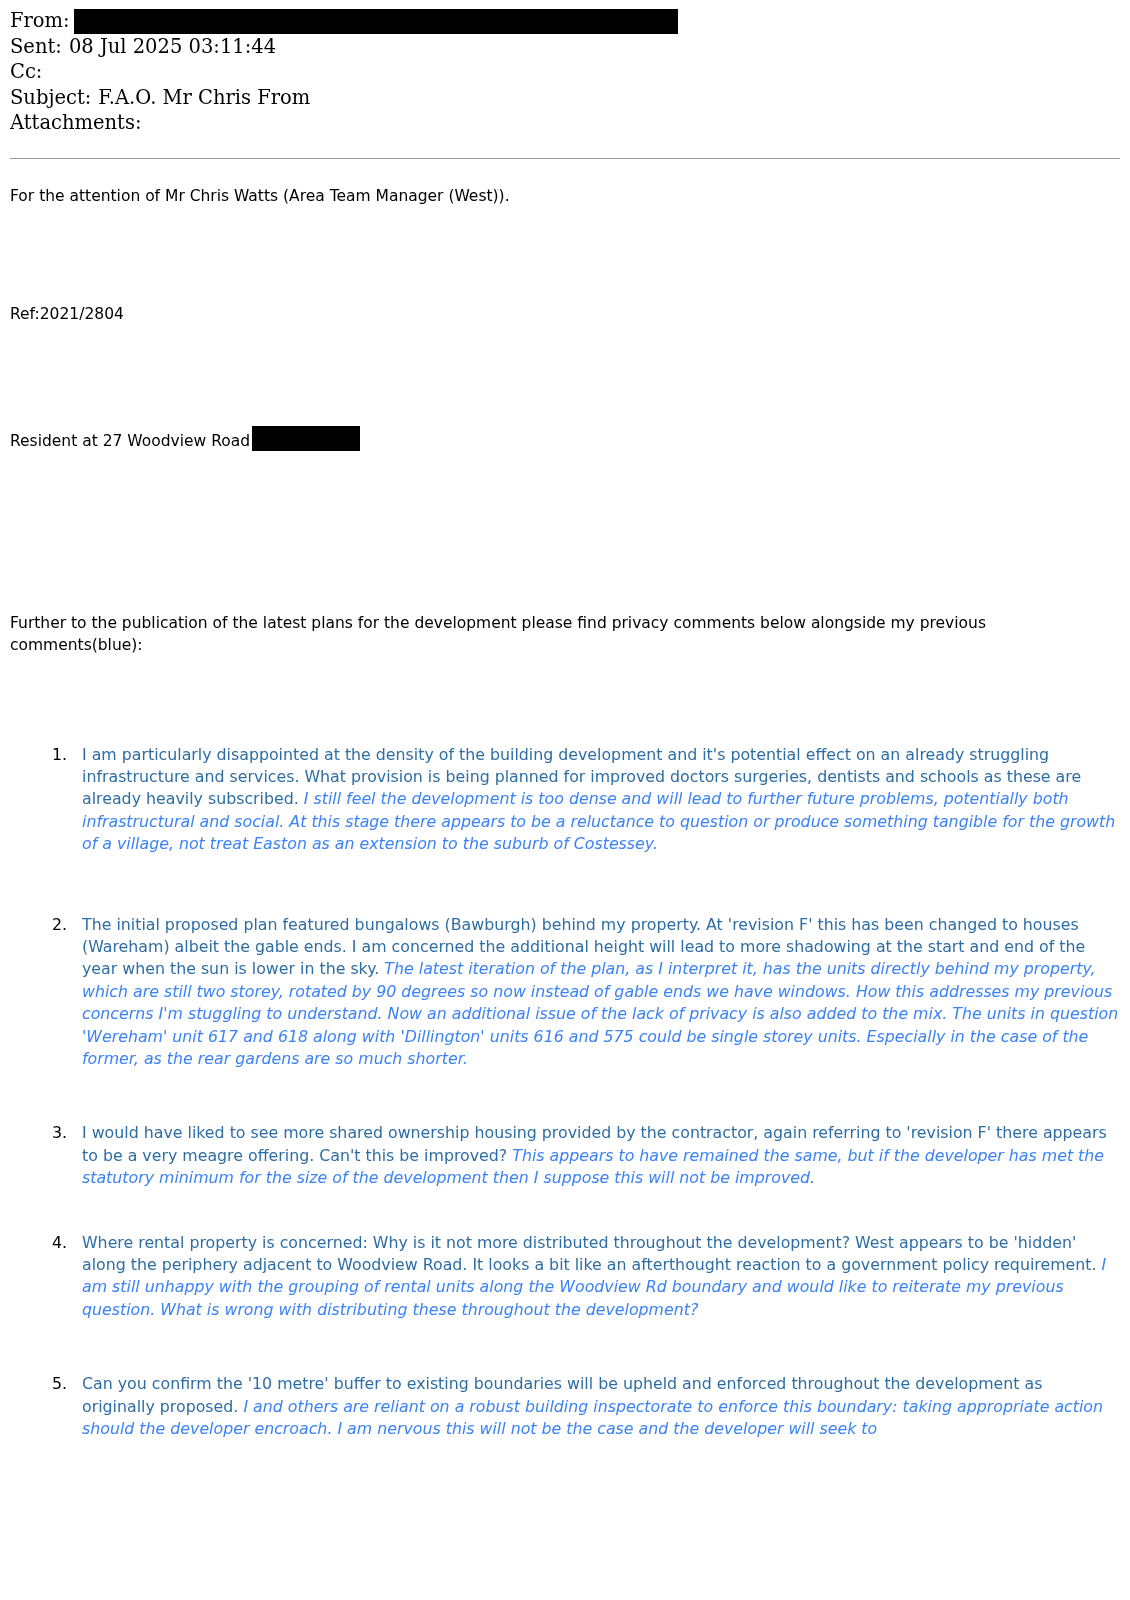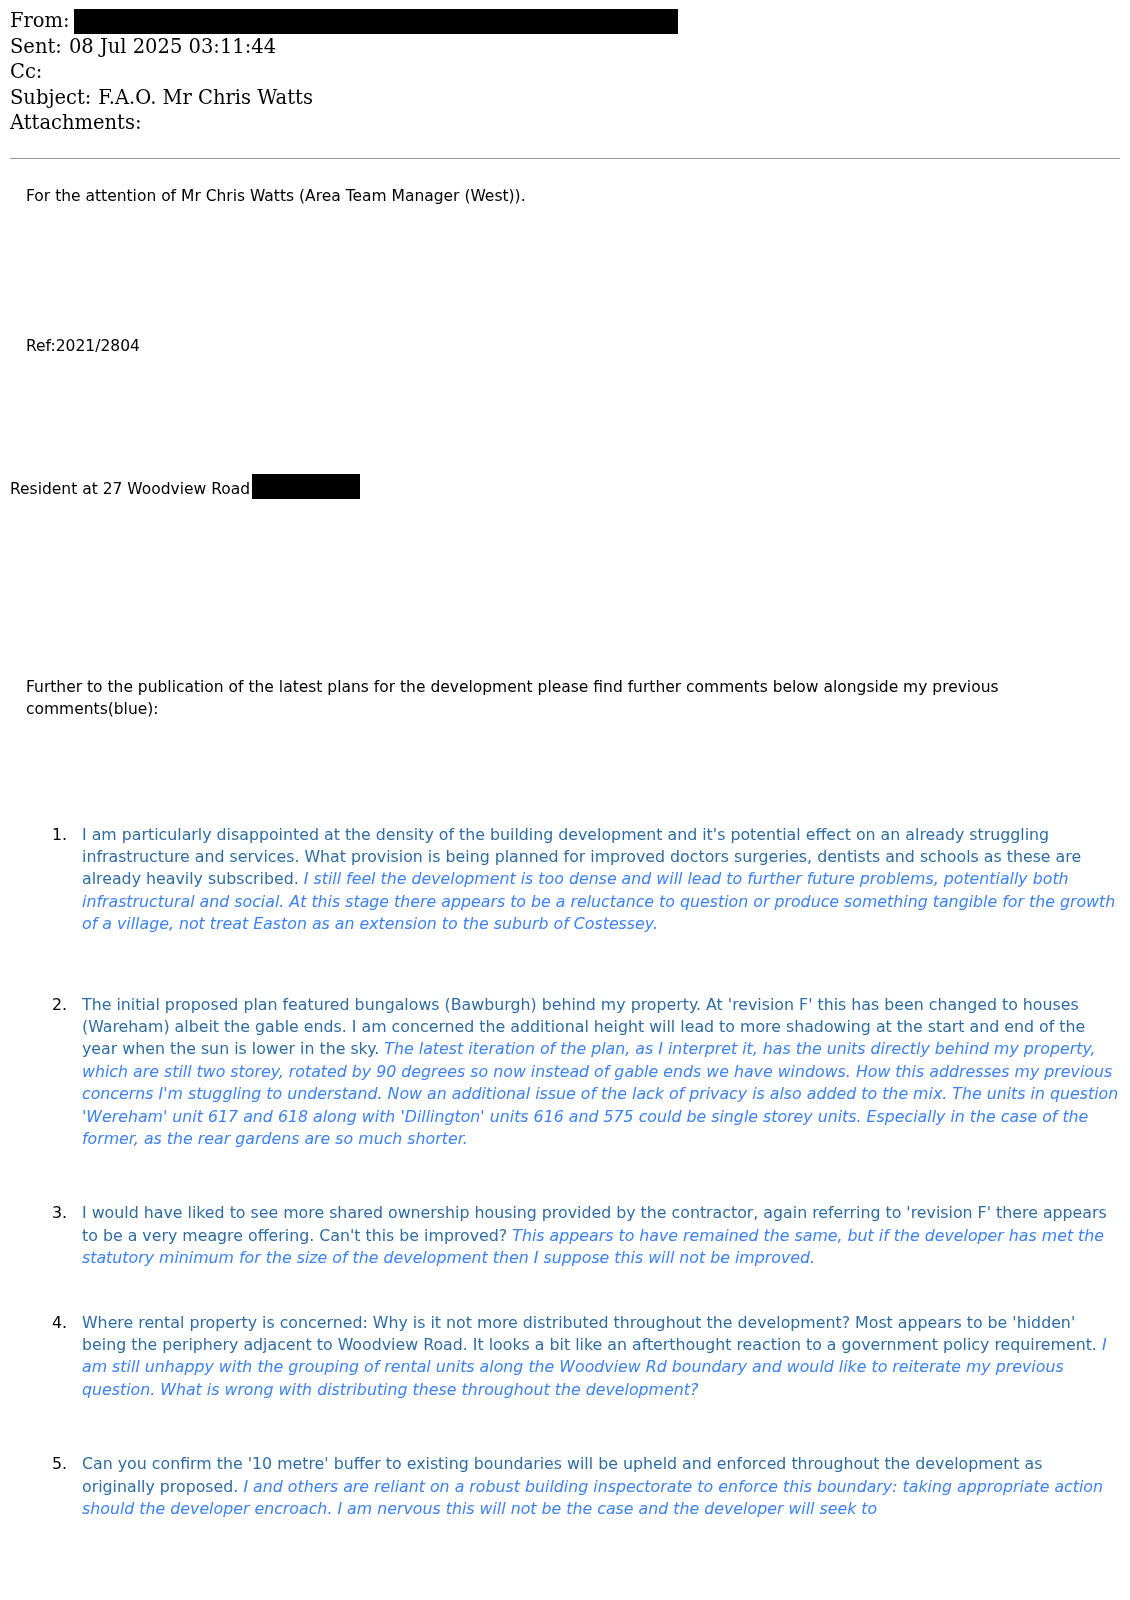--- a/index.html
+++ b/index.html
@@ -56,21 +56,21 @@
     margin: 22px 0 0 0;
     width: 1110px;
   }
   
   .body-wrap {
     margin-top: 26px;
     font-size: 15.5px;
     line-height: 22px;
   }
   .para {
-    margin: 16px;
+    margin: 0;
   }
   .spacer-lg { height: 96px; }
   .spacer-xl { height: 160px; }
   .redact-inline {
     width: 108px;
     height: 25px;
     margin-left: 2px;
     position: relative;
     top: 5px;
   }
@@ -132,21 +132,21 @@
     </div>
 
 
     <div class="hdr-row">
       <span class="hdr-label">Cc:</span>
       <span class="hdr-value" style="margin-left:7px"></span>
     </div>
 
     <div class="hdr-row">
       <span class="hdr-label">Subject:</span>
-      <span class="hdr-value" style="margin-left:7px">F.A.O. Mr Chris Watts</span>
+      <span class="hdr-value" style="margin-left:7px">F.A.O. Mr Chris From</span>
     </div>
 
     <div class="hdr-row">
       <span class="hdr-label">Attachments:</span>
       <span class="hdr-value" style="margin-left:7px"></span>
     </div>
 
   </div>
 
   <hr class="hr">
@@ -161,21 +161,21 @@
 
     <div class="spacer-lg"></div>
 
     <div class="resident-line">
       <span>Resident at 27 Woodview Road</span>
       <span class="redacted redact-inline"></span>
     </div>
 
     <div class="spacer-xl"></div>
 
-    <p class="para">Further to the publication of the latest plans for the development please find further comments below alongside my previous comments(blue):</p>
+    <p class="para">Further to the publication of the latest plans for the development please find privacy comments below alongside my previous comments(blue):</p>
 
     <div class="list-top-gap"></div>
 
     <ol class="comments">
 
       <li class="li-gap-1">
         <span class="blue">I am particularly disappointed at the density of the building development and it's potential effect on an already struggling infrastructure and services. What provision is being planned for improved doctors surgeries, dentists and schools as these are already heavily subscribed.</span>
         <span class="ital"> <span>I still feel the development is too dense and will lead to further future problems, potentially both infrastructural and social. At this stage there appears to be a reluctance to question or produce something tangible for the growth of a village, not treat Easton as an extension to the suburb of Costessey.</span></span>
       </li>
 
@@ -183,21 +183,21 @@
         <span class="blue">The initial proposed plan featured bungalows (Bawburgh) behind my property. At 'revision F' this has been changed to houses (Wareham) albeit the gable ends. I am concerned the additional height will lead to more shadowing at the start and end of the year when the sun is lower in the sky.</span>
         <span class="ital"> <span>The latest iteration of the plan, as I interpret it, has the units directly behind my property, which are still two storey, rotated by 90 degrees so now instead of gable ends we have windows. How this addresses my previous concerns I'm stuggling to understand. Now an additional issue of the lack of privacy is also added to the mix. The units in question 'Wereham' unit 617 and 618 along with 'Dillington' units 616 and 575 could be single storey units. Especially in the case of the former, as the rear gardens are so much shorter.</span></span>
       </li>
 
       <li class="li-gap-3">
         <span class="blue">I would have liked to see more shared ownership housing provided by the contractor, again referring to 'revision F' there appears to be a very meagre offering. Can't this be improved?</span>
         <span class="ital"> <span>This appears to have remained the same, but if the developer has met the statutory minimum for the size of the development then I suppose this will not be improved.</span></span>
       </li>
 
       <li class="li-gap-4">
-        <span class="blue">Where rental property is concerned: Why is it not more distributed throughout the development? Most appears to be 'hidden' being the periphery adjacent to Woodview Road. It looks a bit like an afterthought reaction to a government policy requirement.</span>
+        <span class="blue">Where rental property is concerned: Why is it not more distributed throughout the development? West appears to be 'hidden' along the periphery adjacent to Woodview Road. It looks a bit like an afterthought reaction to a government policy requirement.</span>
         <span class="ital"> <span>I am still unhappy with the grouping of rental units along the Woodview Rd boundary and would like to reiterate my previous question. What is wrong with distributing these throughout the development?</span></span>
       </li>
 
       <li>
         <span class="blue">Can you confirm the '10 metre' buffer to existing boundaries will be upheld and enforced throughout the development as originally proposed.</span>
         <span class="ital"> <span>I and others are reliant on a robust building inspectorate to enforce this boundary: taking appropriate action should the developer encroach. I am nervous this will not be the case and the developer will seek to</span></span>
       </li>
 
     </ol>
 

